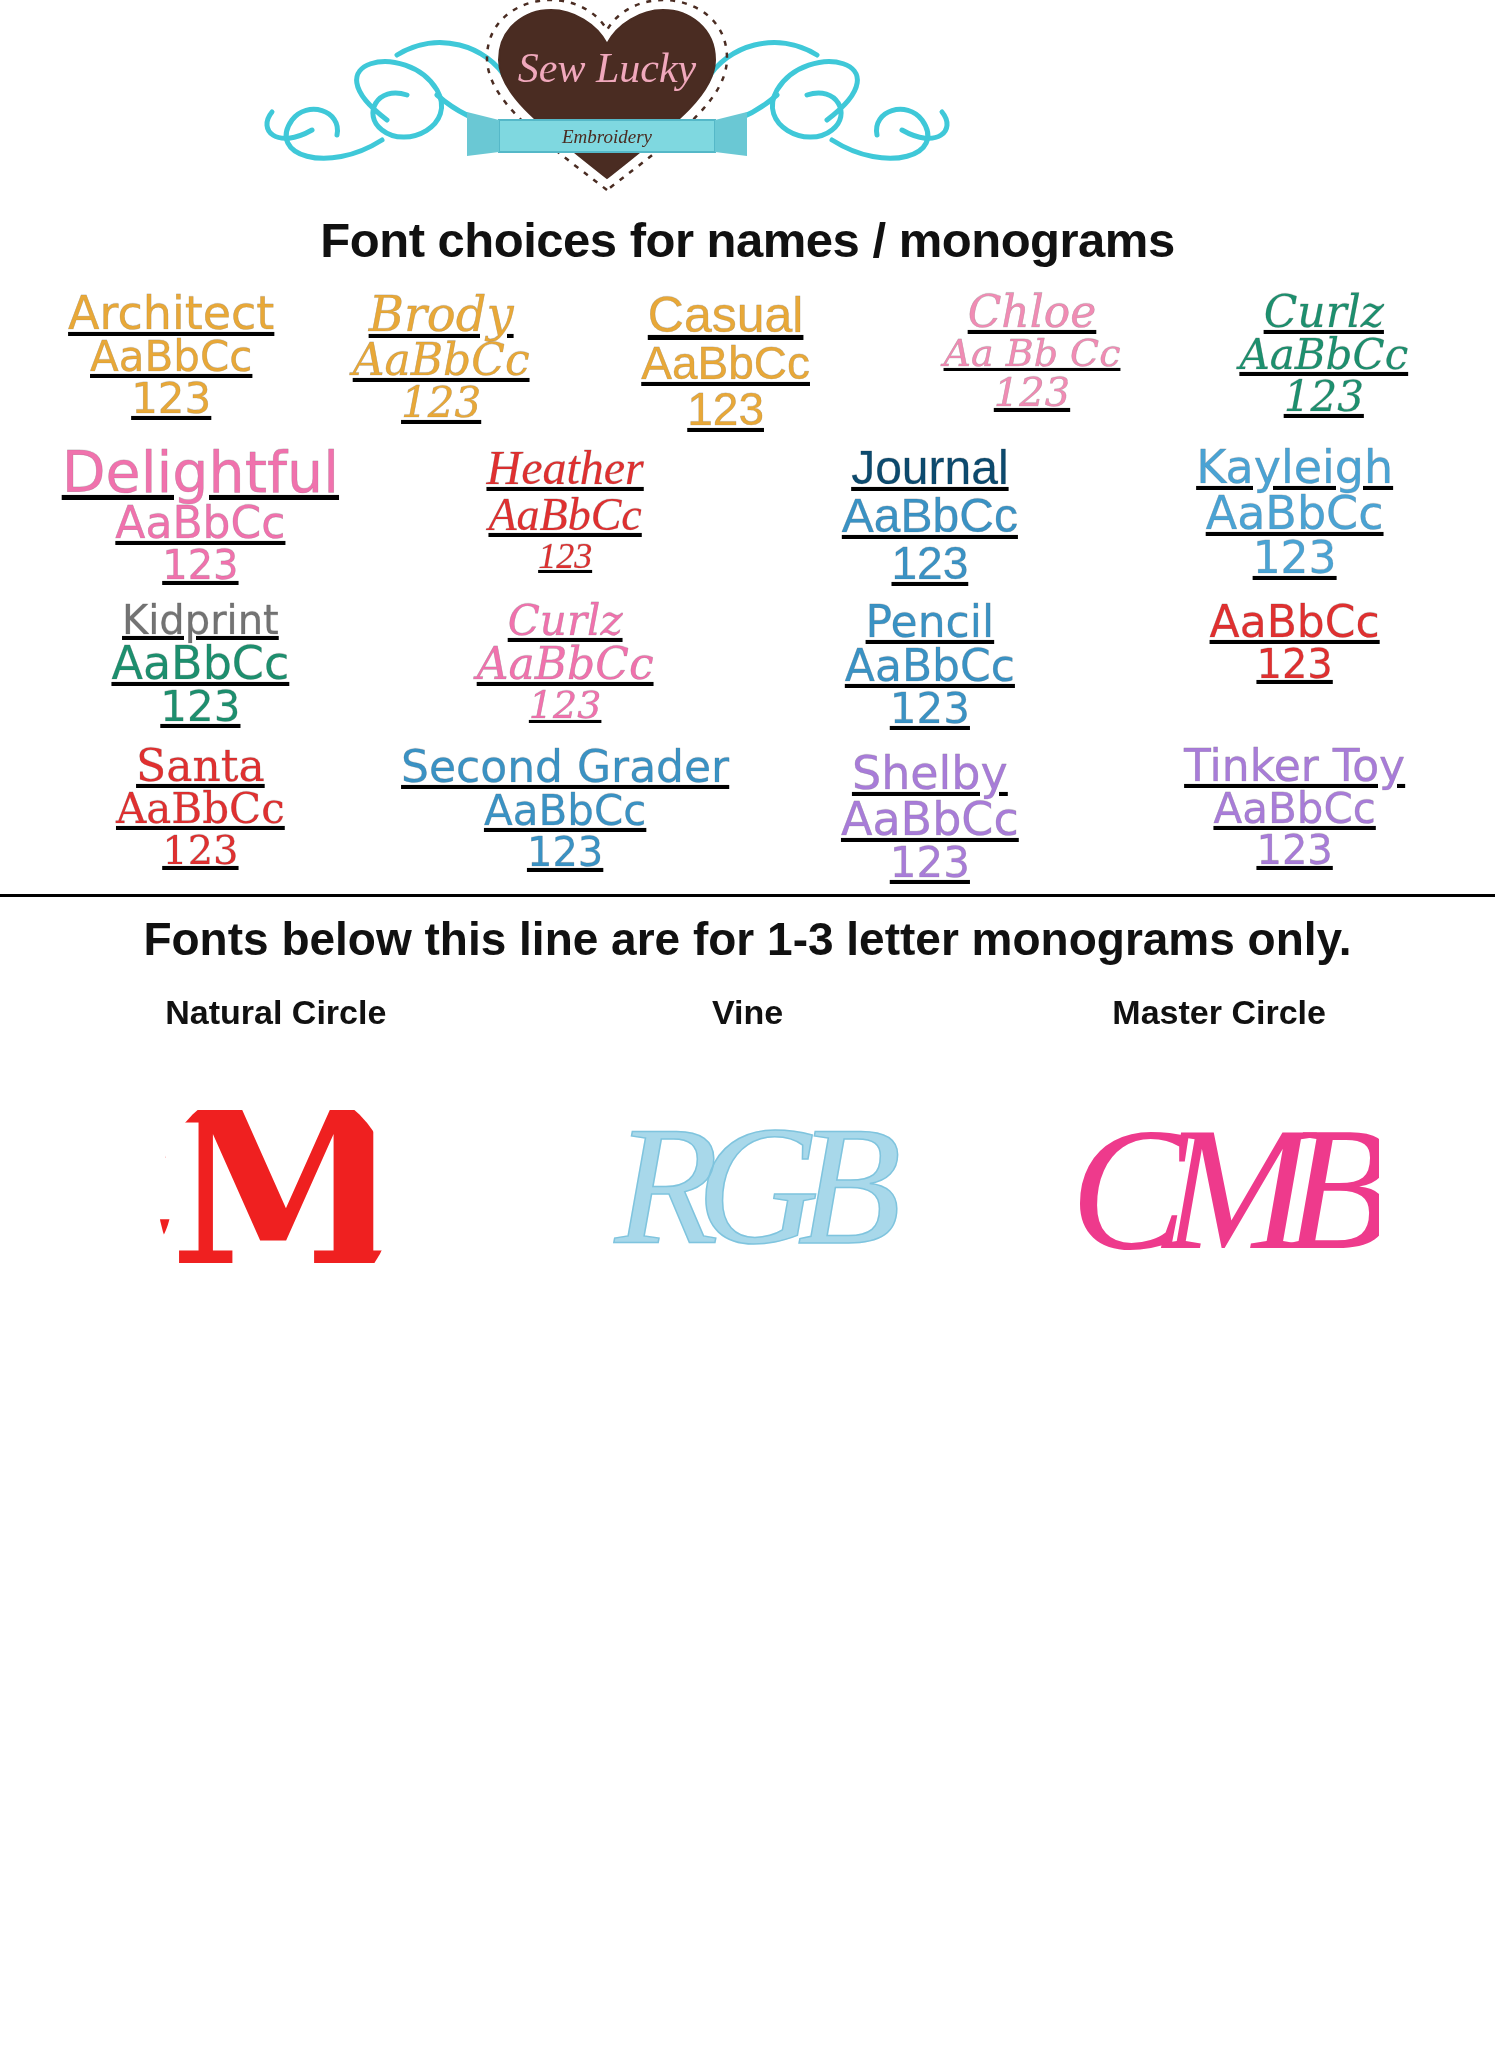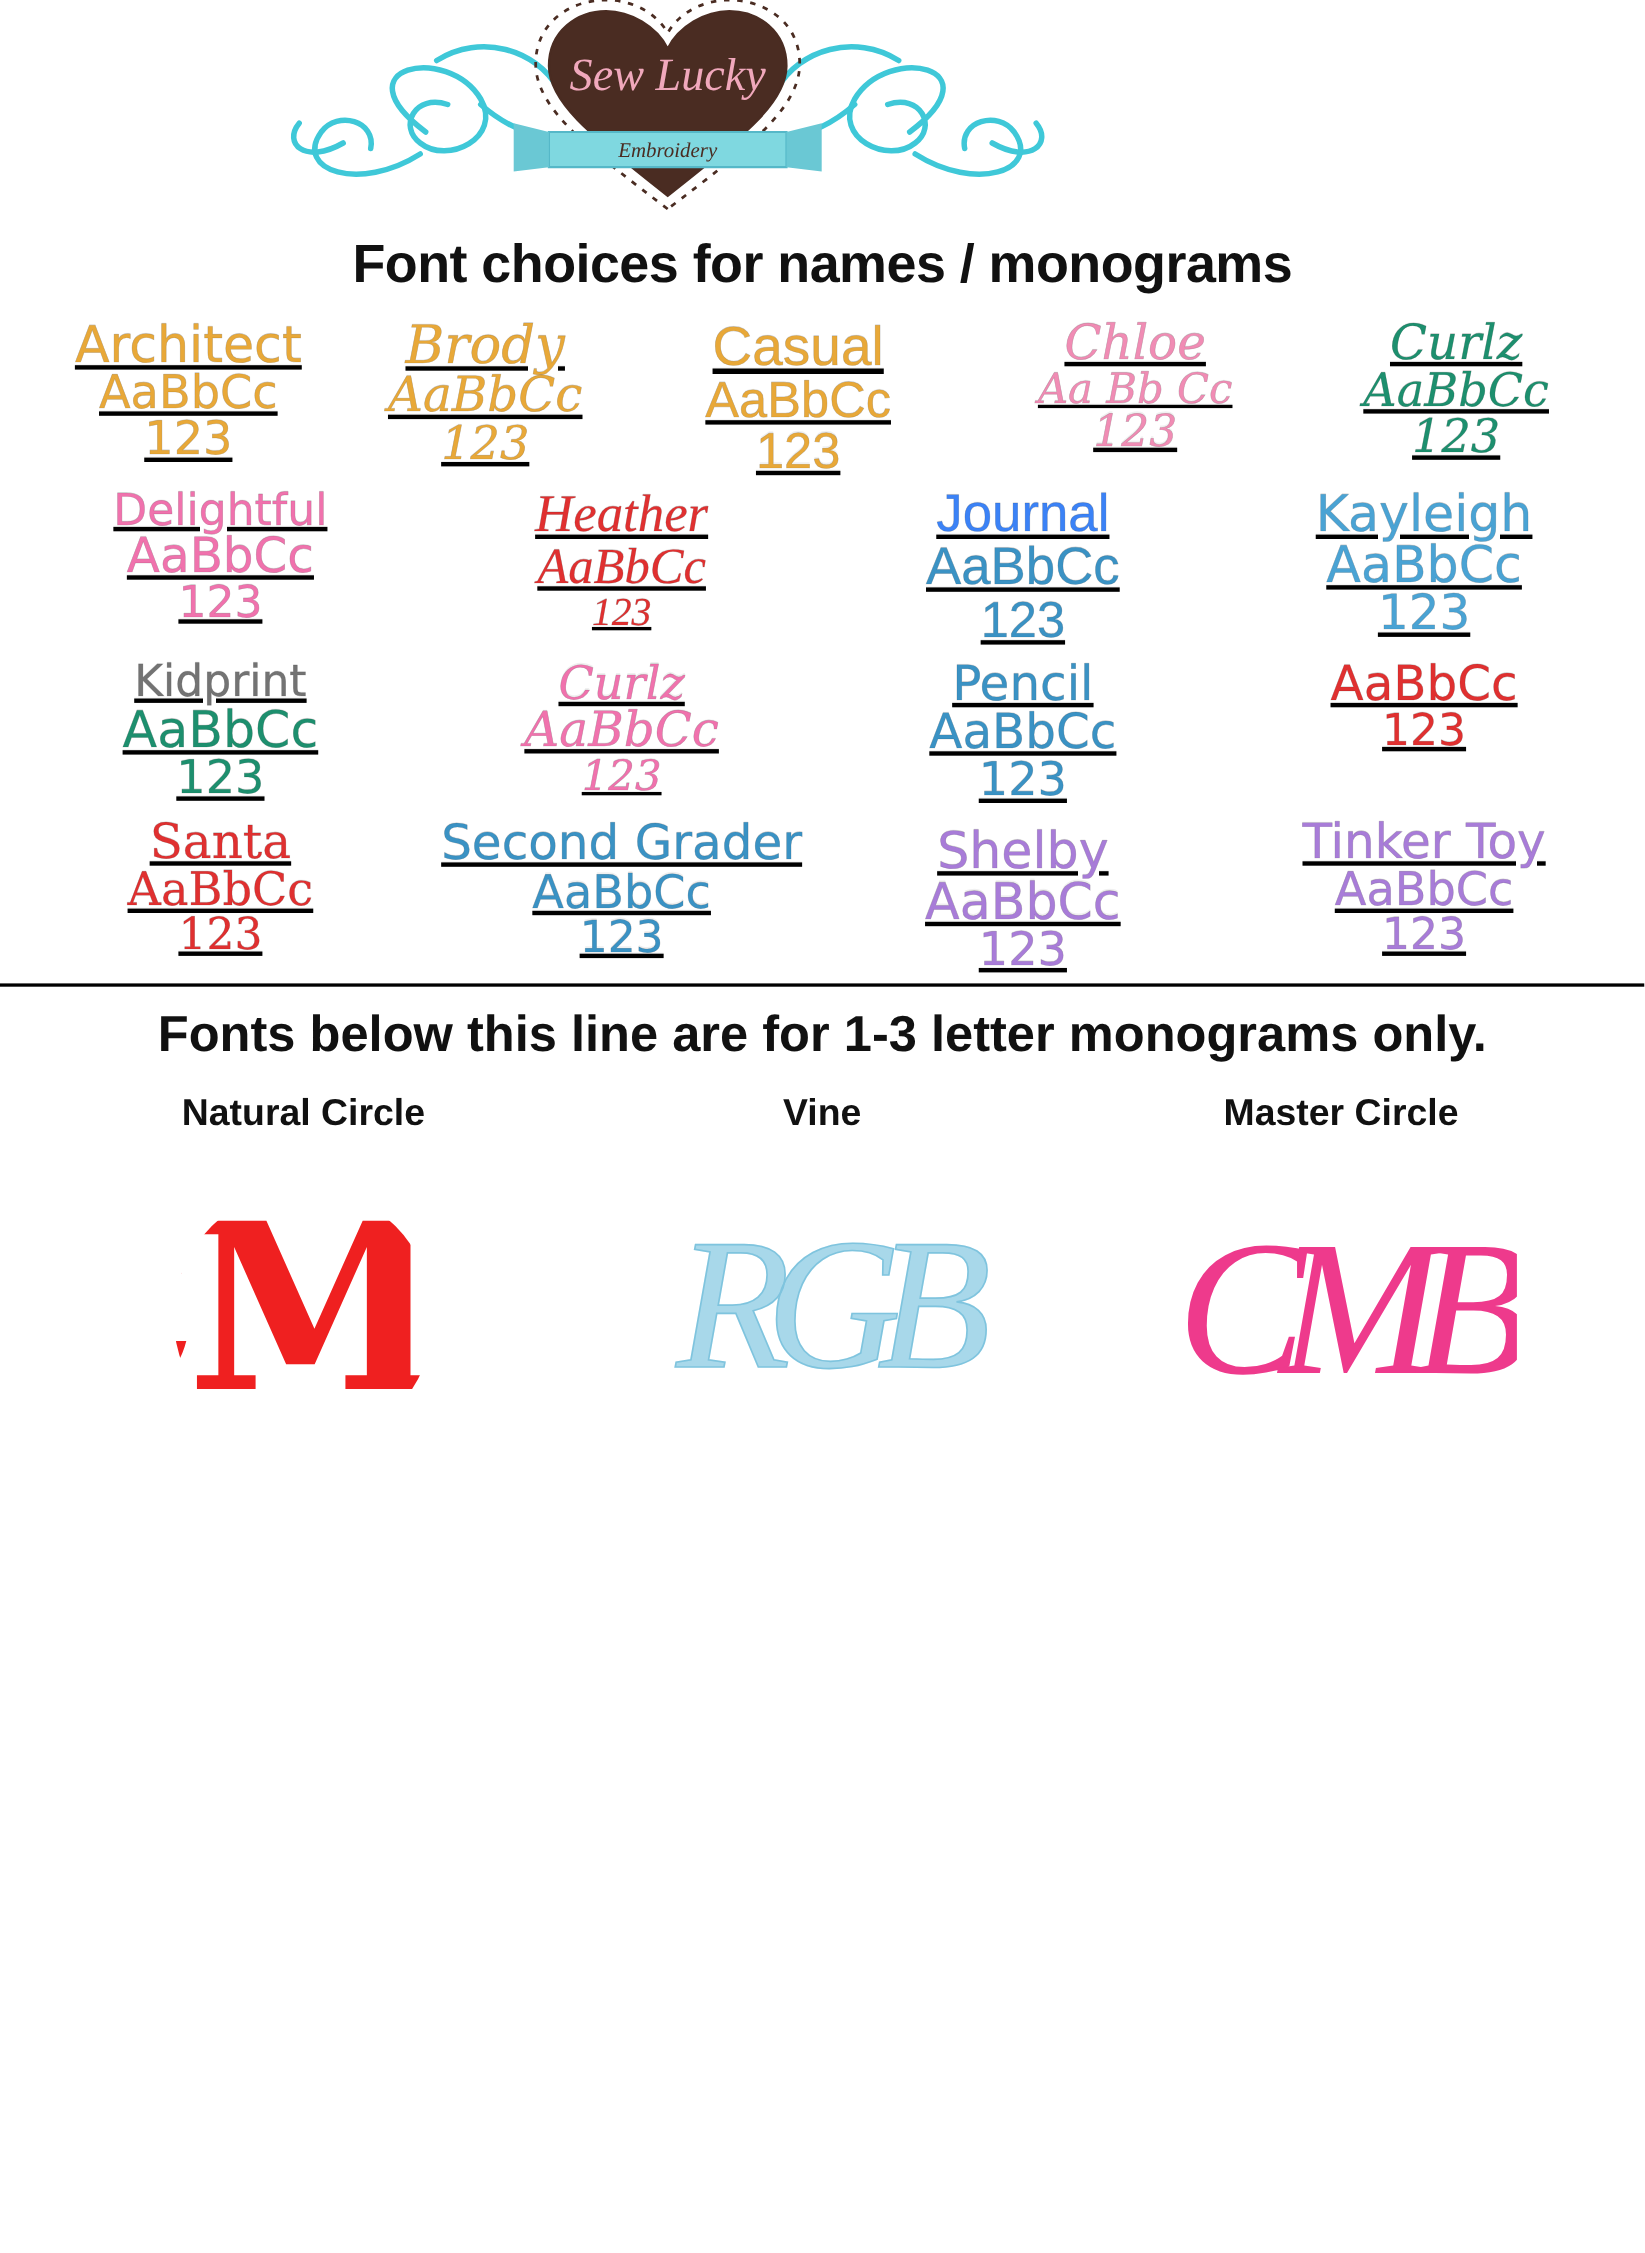--- a/index.html
+++ b/index.html
@@ -174,31 +174,31 @@
     </div>
     <div class="font-cell" style="width:19%">
       <span class="fc-name emb f-serif sk" style="color:#1d8f6e;font-size:44px">Curlz</span>
       <span class="fc-alpha emb f-serif sk" style="color:#1d8f6e;font-size:42px">AaBbCc</span>
       <span class="fc-num emb f-serif sk" style="color:#1d8f6e;font-size:42px">123</span>
     </div>
   </div>
 
   <div class="font-row" style="margin-top:12px">
     <div class="font-cell" style="width:25%">
-      <span class="fc-name emb f-sans" style="color:#f072ad;font-size:40px">Delightful</span>
+      <span class="fc-name emb f-sans" style="color:#f072ad;font-size:57px">Delightful</span>
       <span class="fc-alpha emb f-sans" style="color:#f072ad;font-size:44px">AaBbCc</span>
       <span class="fc-num emb f-sans" style="color:#f072ad;font-size:40px">123</span>
     </div>
     <div class="font-cell" style="width:25%">
       <span class="fc-name emb f-serif2 sk" style="color:#e03030;font-size:48px">Heather</span>
       <span class="fc-alpha emb f-serif2 sk" style="color:#e03030;font-size:46px">AaBbCc</span>
       <span class="fc-num emb f-serif2 sk" style="color:#e03030;font-size:36px">123</span>
     </div>
     <div class="font-cell" style="width:25%">
-      <span class="fc-name emb f-sans2" style="color:#3b82f6;font-size:48px">Journal</span>
+      <span class="fc-name emb f-sans2" style="color:#0c4a6e;font-size:48px">Journal</span>
       <span class="fc-alpha emb f-sans2" style="color:#3a92c4;font-size:48px">AaBbCc</span>
       <span class="fc-num emb f-sans2" style="color:#3a92c4;font-size:46px">123</span>
     </div>
     <div class="font-cell" style="width:25%">
       <span class="fc-name emb f-sans" style="color:#4aa3d4;font-size:46px">Kayleigh</span>
       <span class="fc-alpha emb f-sans" style="color:#4aa3d4;font-size:46px">AaBbCc</span>
       <span class="fc-num emb f-sans" style="color:#4aa3d4;font-size:44px">123</span>
     </div>
   </div>
 

